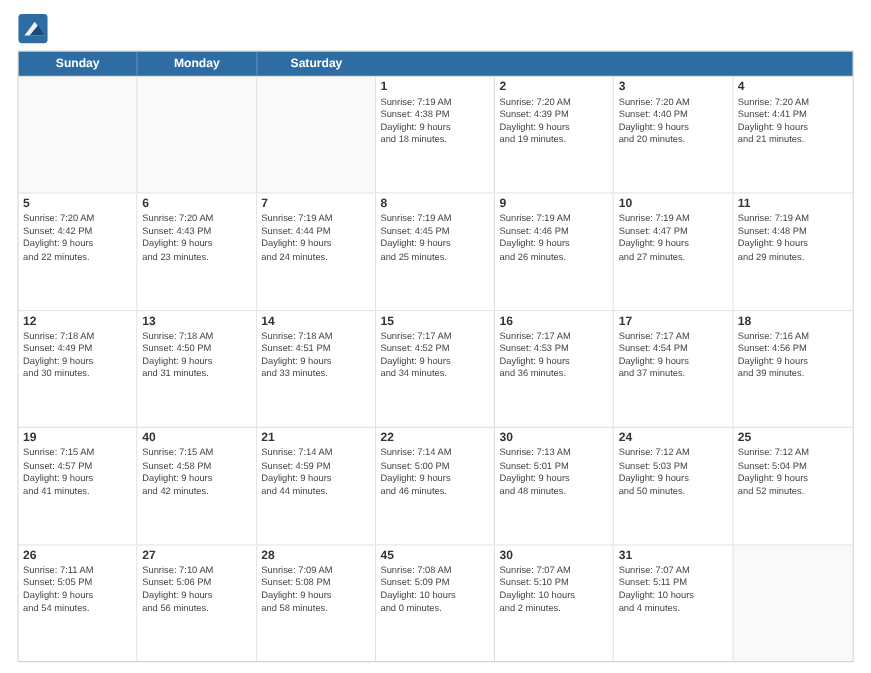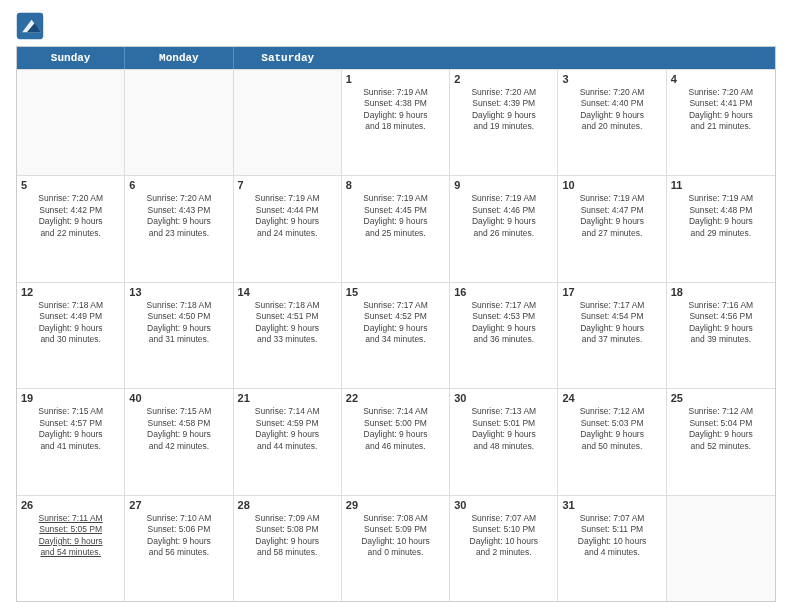--- a/index.html
+++ b/index.html
@@ -71,21 +71,20 @@
       grid-template-columns: repeat(7, 1fr);
       background: #2e6da4;
     }
     .cal-header-cell {
       color: #fff;
       font-size: 11px;
       font-weight: bold;
       text-align: center;
       padding: 5px 2px;
       border-right: 1px solid #5590c0;
-      font-family: Liberation Mono, monospace;
     }
     .cal-header-cell:last-child { border-right: none; }
     .cal-body {
       flex: 1;
       display: flex;
       flex-direction: column;
     }
     .cal-week {
       flex: 1;
       display: grid;
@@ -105,21 +104,20 @@
     .day-num {
       font-size: 11px;
       font-weight: bold;
       color: #333;
       margin-bottom: 2px;
     }
     .day-info {
       font-size: 8.5px;
       color: #444;
       line-height: 1.35;
-      text-align: center;
     }
   </style>
 </head>
 <body>
 
 <div class="page">
   <div class="header">
     <div class="logo">
       <svg class="logo-icon" viewBox="0 0 36 36">
         <rect x="1" y="1" width="34" height="34" rx="4" fill="#2e6da4"></rect>
@@ -326,41 +324,41 @@
             <div class="day-num">25</div>
             <div class="day-info" style="white-space: pre-line;">Sunrise: 7:12 AM
 Sunset: 5:04 PM
 Daylight: 9 hours
 and 52 minutes.</div>
           </div>
         </div>
         <div class="cal-week">
           <div class="cal-cell">
             <div class="day-num">26</div>
-            <div class="day-info" style="white-space: pre-line; text-decoration: underline;">Sunrise: 7:11 AM
+            <div class="day-info" style="white-space: pre-line;">Sunrise: 7:11 AM
 Sunset: 5:05 PM
 Daylight: 9 hours
 and 54 minutes.</div>
           </div>
           <div class="cal-cell">
             <div class="day-num">27</div>
             <div class="day-info" style="white-space: pre-line;">Sunrise: 7:10 AM
 Sunset: 5:06 PM
 Daylight: 9 hours
 and 56 minutes.</div>
           </div>
           <div class="cal-cell">
             <div class="day-num">28</div>
             <div class="day-info" style="white-space: pre-line;">Sunrise: 7:09 AM
 Sunset: 5:08 PM
 Daylight: 9 hours
 and 58 minutes.</div>
           </div>
           <div class="cal-cell">
-            <div class="day-num">29</div>
+            <div class="day-num">45</div>
             <div class="day-info" style="white-space: pre-line;">Sunrise: 7:08 AM
 Sunset: 5:09 PM
 Daylight: 10 hours
 and 0 minutes.</div>
           </div>
           <div class="cal-cell">
             <div class="day-num">30</div>
             <div class="day-info" style="white-space: pre-line;">Sunrise: 7:07 AM
 Sunset: 5:10 PM
 Daylight: 10 hours

